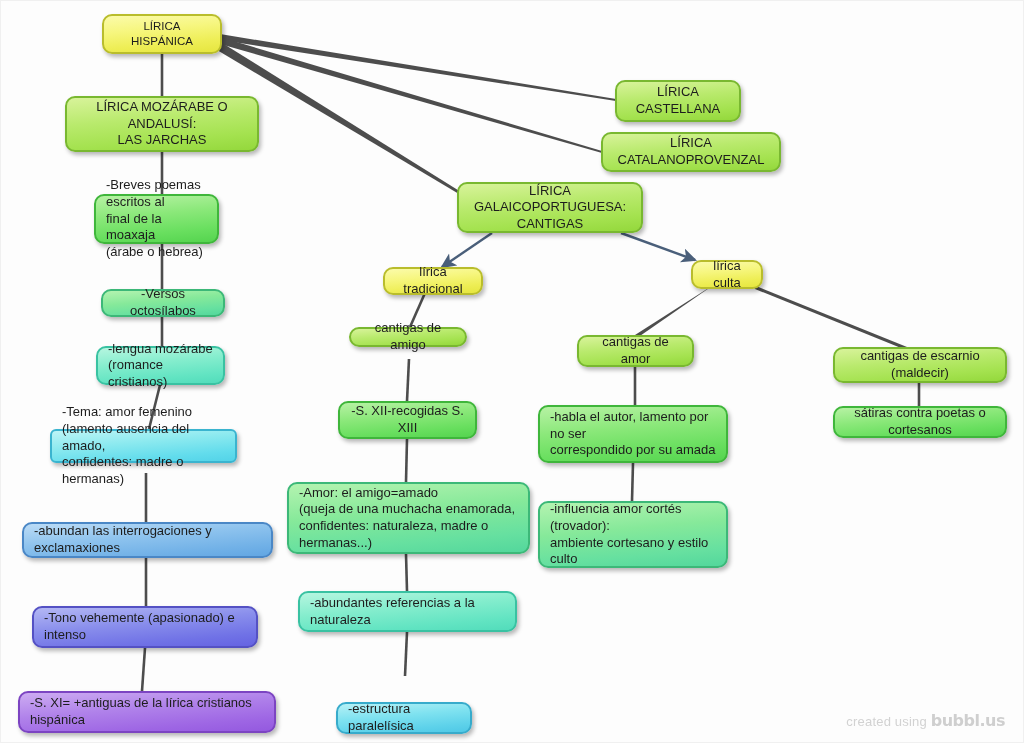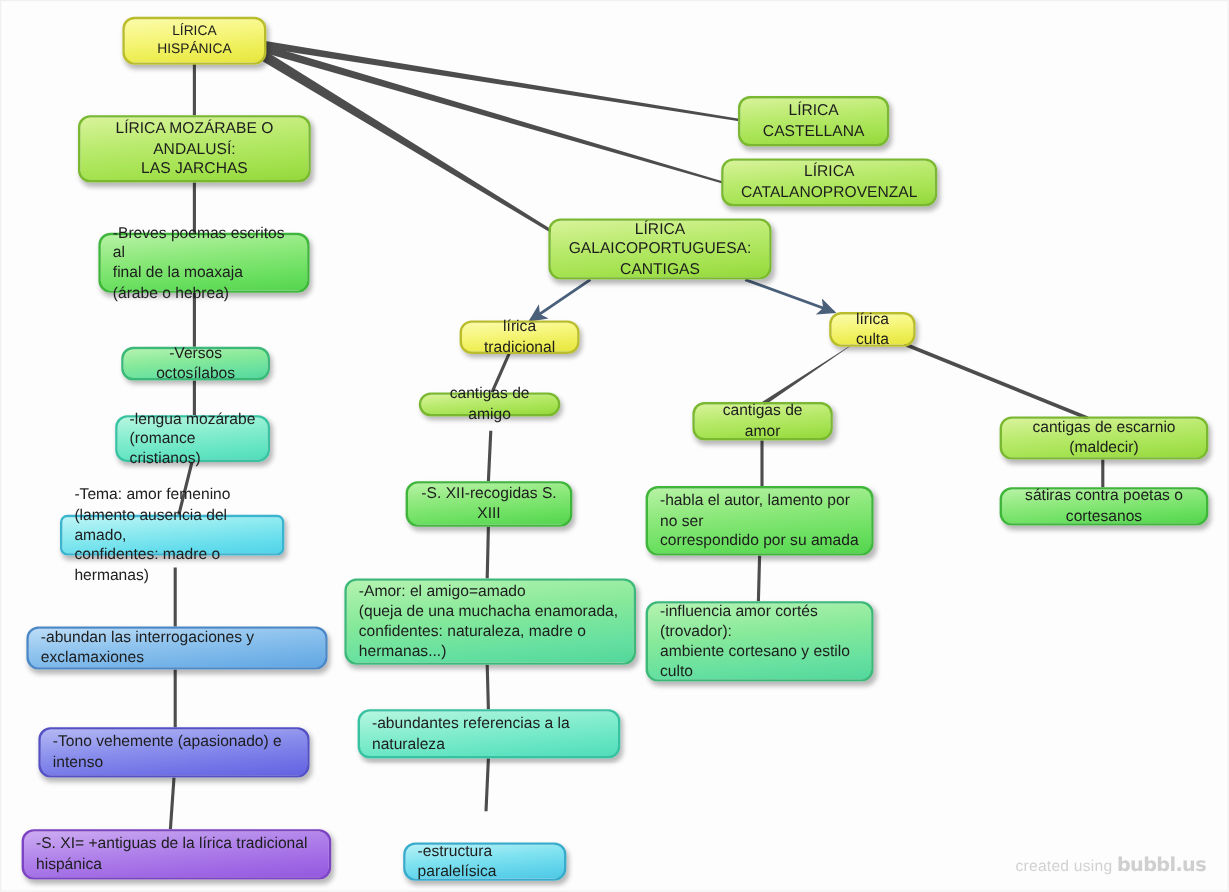--- a/index.html
+++ b/index.html
@@ -157,21 +157,21 @@
 
   <div class="node p-ygreen c-center fs-11" style="left:600px;top:131px;width:180px;height:40px;">
     <span class="lbl">LÍRICA CATALANOPROVENZAL</span>
   </div>
 
   <div class="node p-ygreen c-center fs-11" style="left:456px;top:181px;width:186px;height:51px;">
     <span class="lbl">LÍRICA GALAICOPORTUGUESA:
 CANTIGAS</span>
   </div>
 
-  <div class="node p-green c-left fs-11" style="left:81px;top:193px;width:176px;height:50px;">
+  <div class="node p-green c-left fs-11" style="left:93px;top:193px;width:125px;height:50px;">
     <span class="lbl">-Breves poemas escritos al
 final de la moaxaja
 (árabe o hebrea)</span>
   </div>
 
   <div class="node p-green2 c-center fs-11" style="left:100px;top:288px;width:124px;height:28px;">
     <span class="lbl">-Versos octosílabos</span>
   </div>
 
   <div class="node p-teal c-left fs-11" style="left:95px;top:345px;width:129px;height:39px;">
@@ -187,21 +187,21 @@
 
   <div class="node p-blue c-left fs-11" style="left:21px;top:521px;width:251px;height:36px;">
     <span class="lbl">-abundan las interrogaciones y exclamaxiones</span>
   </div>
 
   <div class="node p-indigo c-left fs-11" style="left:31px;top:605px;width:226px;height:42px;">
     <span class="lbl">-Tono vehemente (apasionado) e intenso</span>
   </div>
 
   <div class="node p-purple c-left fs-11" style="left:17px;top:690px;width:258px;height:42px;">
-    <span class="lbl">-S. XI= +antiguas de la lírica tradicional hispánica</span>
+    <span class="lbl">-S. XI= +antiguas de la lírica cristianos hispánica</span>
   </div>
 
   <div class="node p-yellow c-center fs-11" style="left:382px;top:266px;width:100px;height:28px;">
     <span class="lbl">lírica tradicional</span>
   </div>
 
   <div class="node p-ygreen c-center fs-11" style="left:348px;top:326px;width:118px;height:20px;">
     <span class="lbl">cantigas de amigo</span>
   </div>
 

